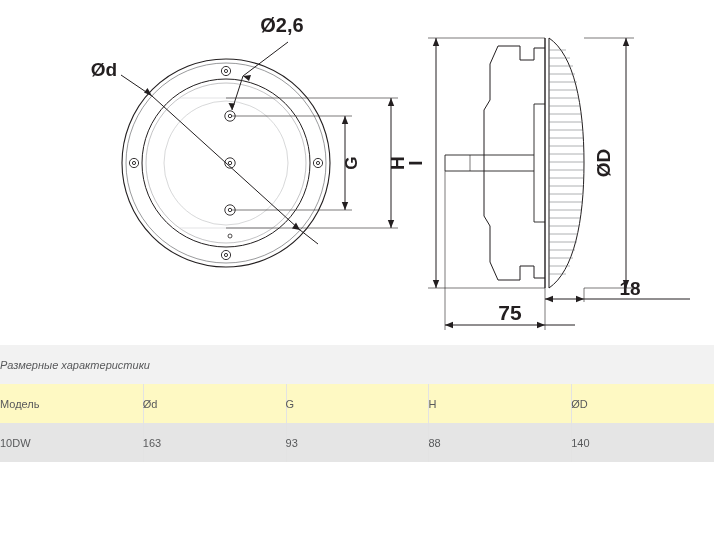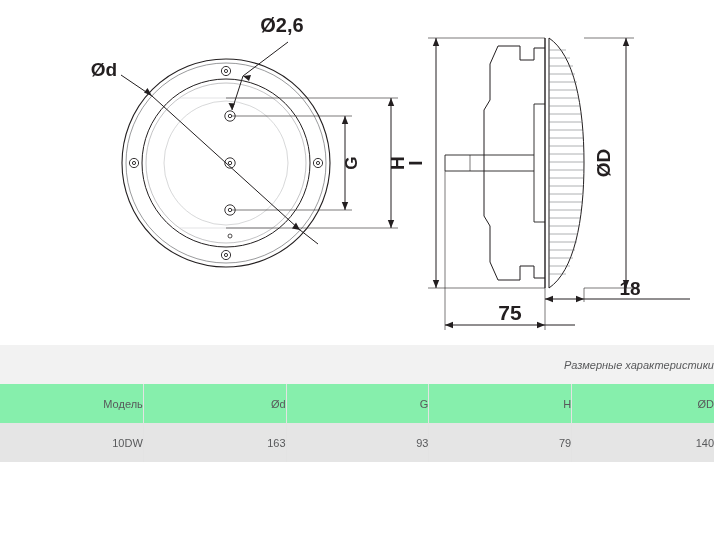--- a/index.html
+++ b/index.html
@@ -39,36 +39,36 @@
   #spec-table {
     position: absolute;
     left: 0;
     top: 345px;
     width: 714px;
     border-collapse: collapse;
     table-layout: fixed;
     font-size: 11px;
   }
   #spec-table td {
-    text-align: right;
+    text-align: left;
     color: #58595b;
     font-size: 11px;
     border: none;
     padding: 0;
     height: 39px;
     vertical-align: middle;
   }
   .row-title td {
     font-style: italic;
     background: #f2f2f2;
     color: #58595b;
     height: 40px;
   }
   .row-head td {
-    background: #86efac;
+    background: #fef9c3;
     color: #404041;
     height: 39px;
   }
   .row-alt td {
     background: #e5e5e5;
   }
   .row-plain td {
     background: #ffffff;
   }
   .cellsep {
@@ -233,18 +233,18 @@
         <td>Модель</td>
         <td class="cellsep">Ød</td>
         <td class="cellsep">G</td>
         <td class="cellsep">H</td>
         <td class="cellsep">ØD</td>
       </tr>
       <tr class="row-alt row-sep">
         <td>10DW</td>
         <td class="cellsep">163</td>
         <td class="cellsep">93</td>
-        <td class="cellsep">79</td>
+        <td class="cellsep">88</td>
         <td class="cellsep">140</td>
       </tr>
     </tbody>
   </table>
 </div>
 
 </body></html>

